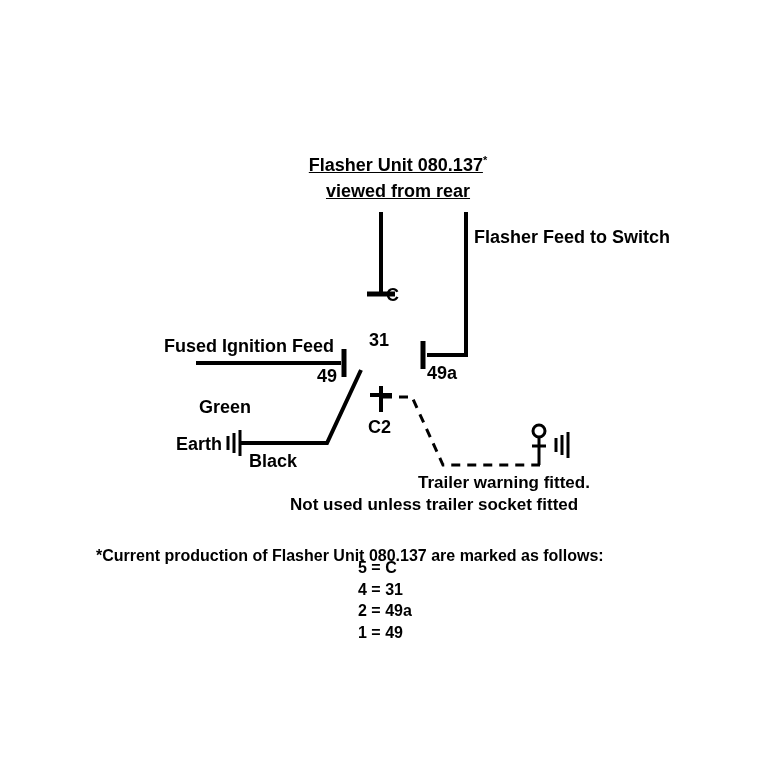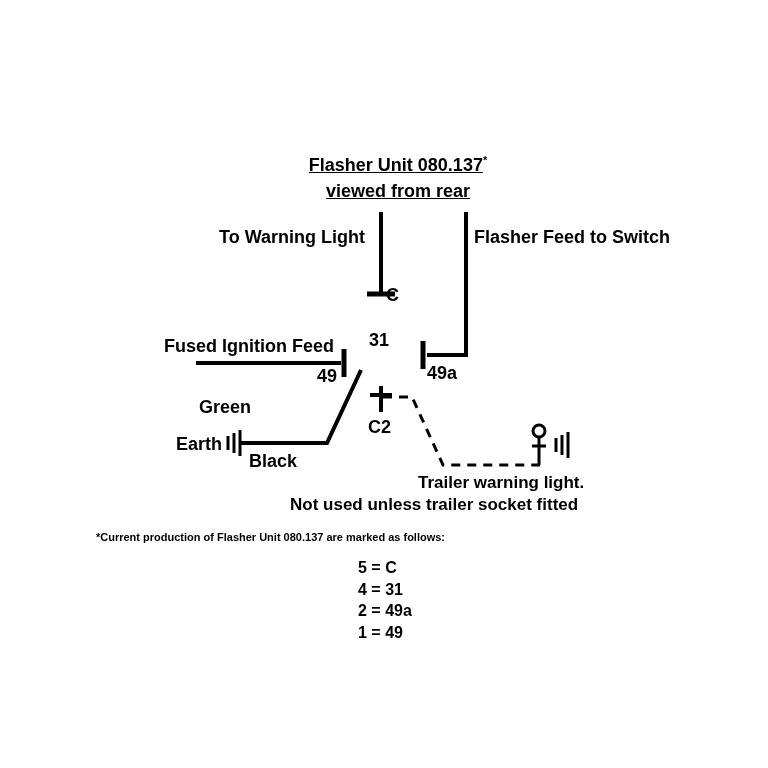--- a/index.html
+++ b/index.html
@@ -37,21 +37,21 @@
   .title {
     font-size: 18px;
     text-align: center;
     font-weight: bold;
   }
   .title-underline {
     text-decoration: underline;
   }
   .t18 { font-size: 18px; }
   .t17 { font-size: 17px; }
-  .t16 { font-size: 11px; }
+  .t16 { font-size: 16px; margin-top: 16px; }
   .sup {
     font-size: 11px;
     vertical-align: super;
     font-weight: bold;
   }
   .notes-list {
     position: absolute;
     font-family: "Liberation Sans", sans-serif;
     font-weight: bold;
     font-size: 16px;
@@ -97,21 +97,20 @@
 
   </svg>
 
   <div class="lbl title" style="left:248px; top:133px; width:280px;">
     <span class="title-underline">Flasher Unit 080.137</span><span class="sup">*</span>
   </div>
   <div class="lbl title" style="left:248px; top:160px; width:280px;">
     <span class="title-underline">viewed from rear</span>
   </div>
 
-  <div class="lbl t18" style="left:219px; top:227px;">To Warning Light</div>
 
   <div class="lbl t18" style="left:474px; top:227px;">Flasher Feed to Switch</div>
 
   <div class="lbl t18" style="left:386px; top:285px;">C</div>
 
   <div class="lbl t18" style="left:369px; top:330px;">31</div>
 
   <div class="lbl t18" style="left:164px; top:336px;">Fused Ignition Feed</div>
 
   <div class="lbl t18" style="left:199px; top:366px;margin-top:31px;">Green</div>
@@ -119,21 +118,21 @@
   <div class="lbl t18" style="left:317px; top:366px;">49</div>
 
   <div class="lbl t18" style="left:427px; top:363px;">49a</div>
 
   <div class="lbl t18" style="left:368px; top:417px;">C2</div>
 
   <div class="lbl t18" style="left:176px; top:434px;">Earth</div>
 
   <div class="lbl t18" style="left:249px; top:451px;text-align:center;">Black</div>
 
-  <div class="lbl t17" style="left:418px; top:473px;">Trailer warning light.</div>
+  <div class="lbl t17" style="left:418px; top:473px;">Trailer warning fitted.</div>
   <div class="lbl t17" style="left:290px; top:495px;">Not used unless trailer socket fitted</div>
 
   <div class="lbl t16" style="left:96px; top:531px;">*Current production of Flasher Unit 080.137 are marked as follows:</div>
 
   <div class="notes-list" style="left:358px; top:557px;">
     <div>5 = C</div>
     <div>4 = 31</div>
     <div>2 = 49a</div>
     <div>1 = 49</div>
   </div>

